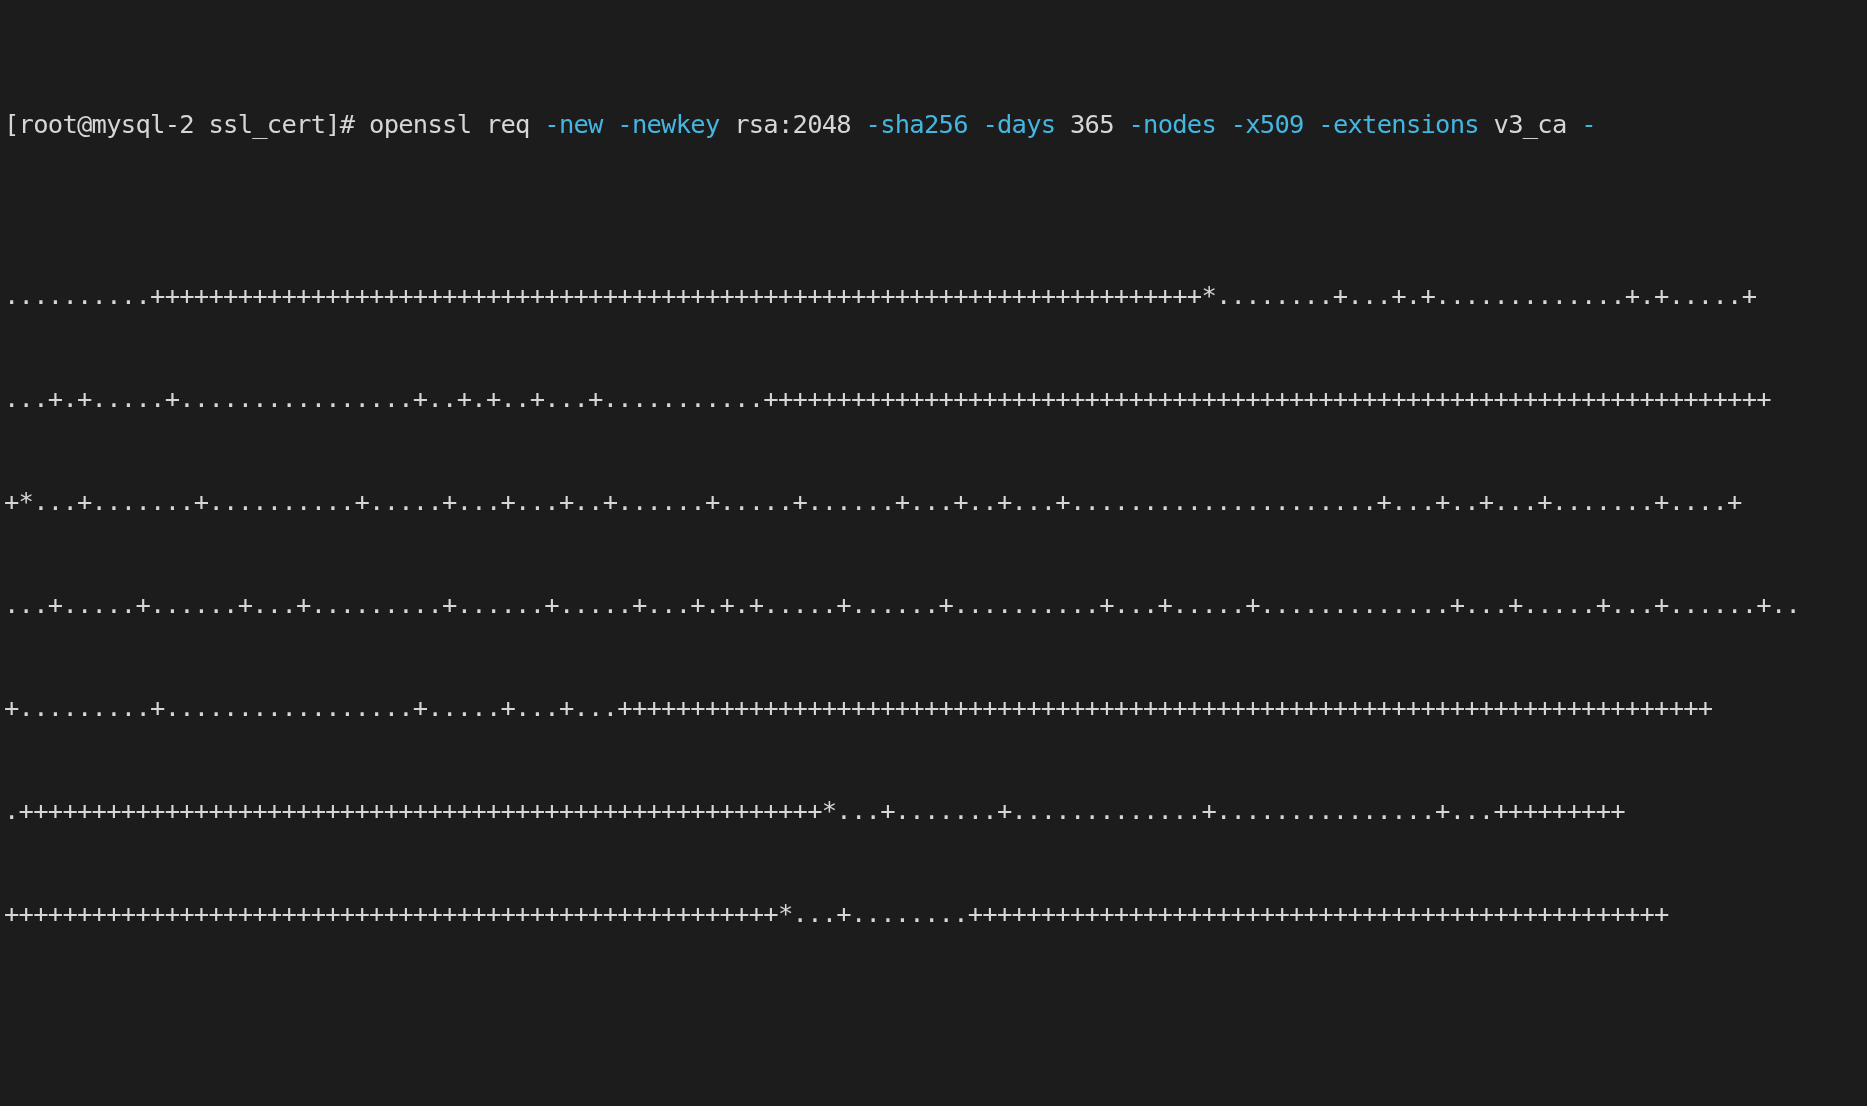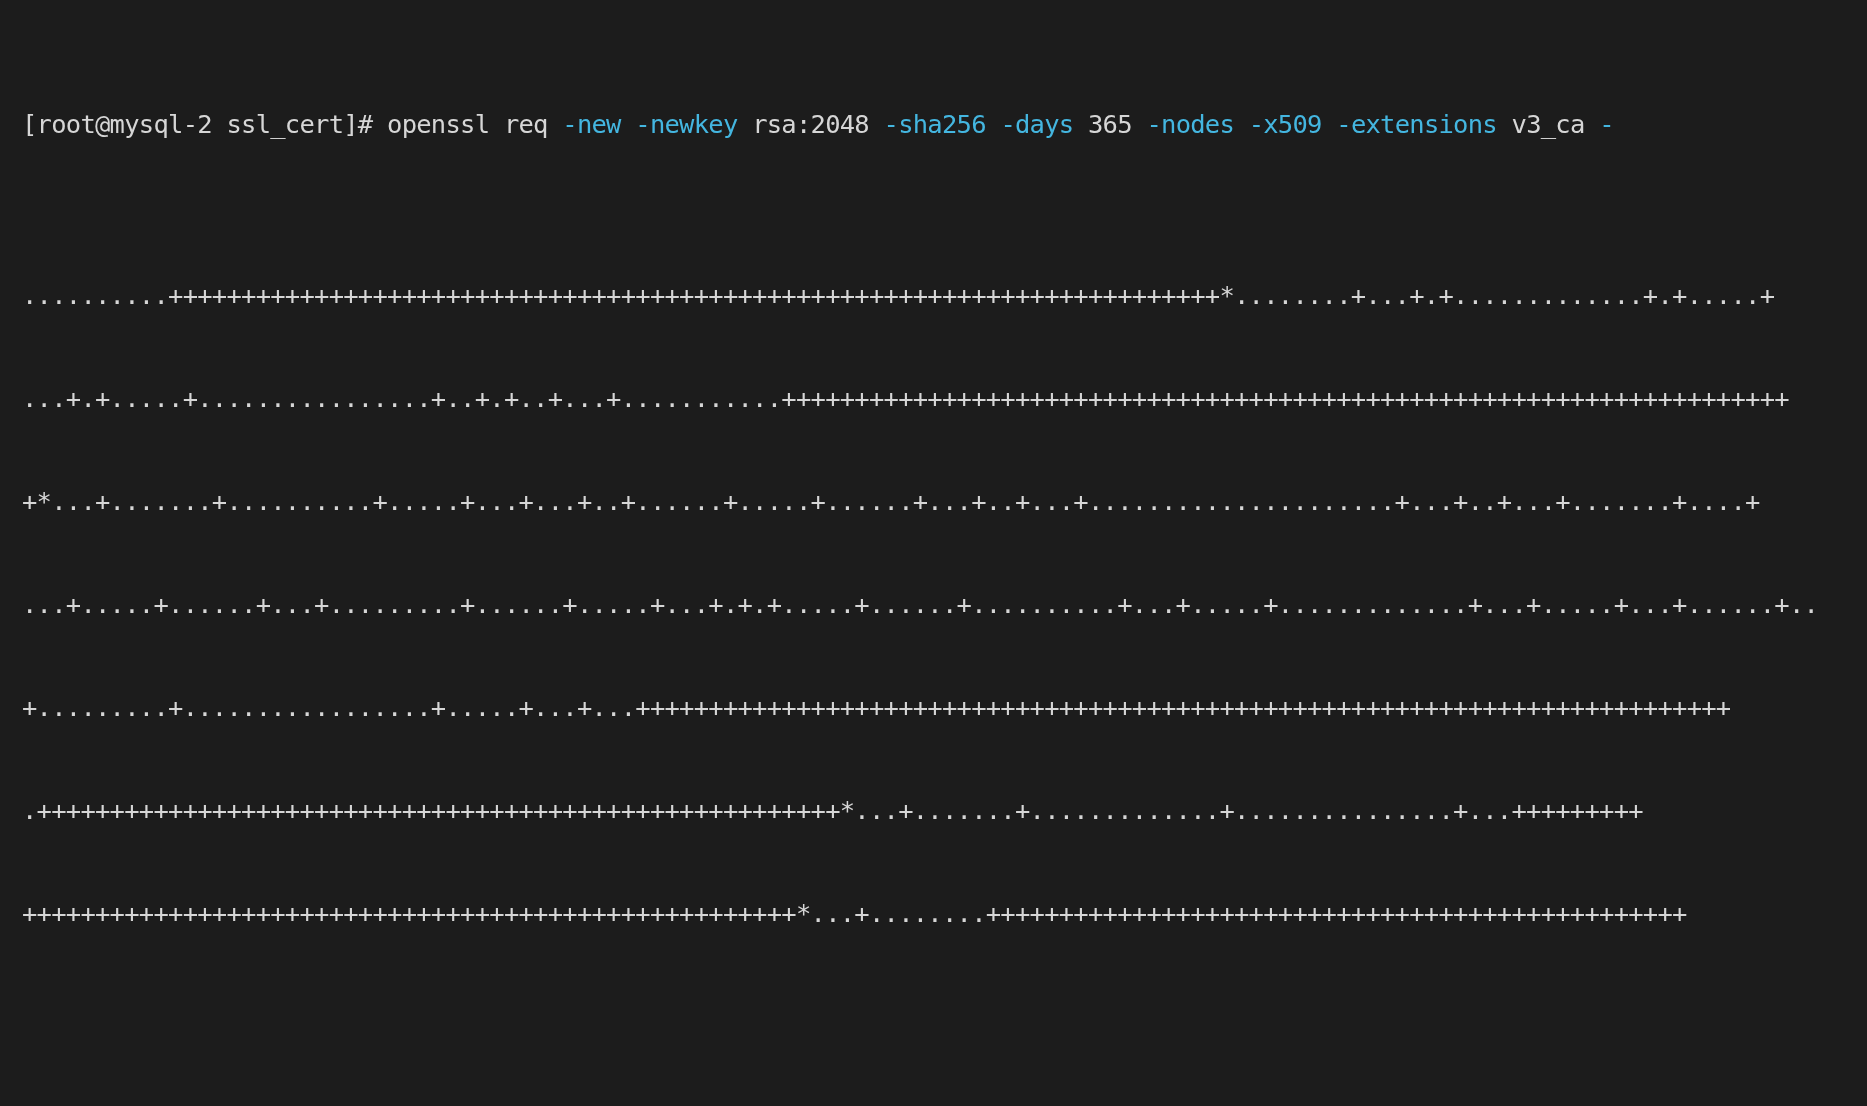--- a/index.html
+++ b/index.html
@@ -9,21 +9,21 @@
   }
   body {
     width: 1867px;
     height: 1106px;
     overflow: hidden;
   }
   #terminal {
     width: 1867px;
     height: 954px;
     background: #1c1c1c;
-    padding: 4px 0 0 22px;
+    padding: 4px 0 0 4px;
     box-sizing: border-box;
     font-family: "DejaVu Sans Mono", "Liberation Mono", monospace;
     font-size: 25.5px;
     line-height: 34.3px;
     color: #d6d6d6;
     letter-spacing: -0.75px;
     white-space: pre;
     overflow: hidden;
   }
   .line {

